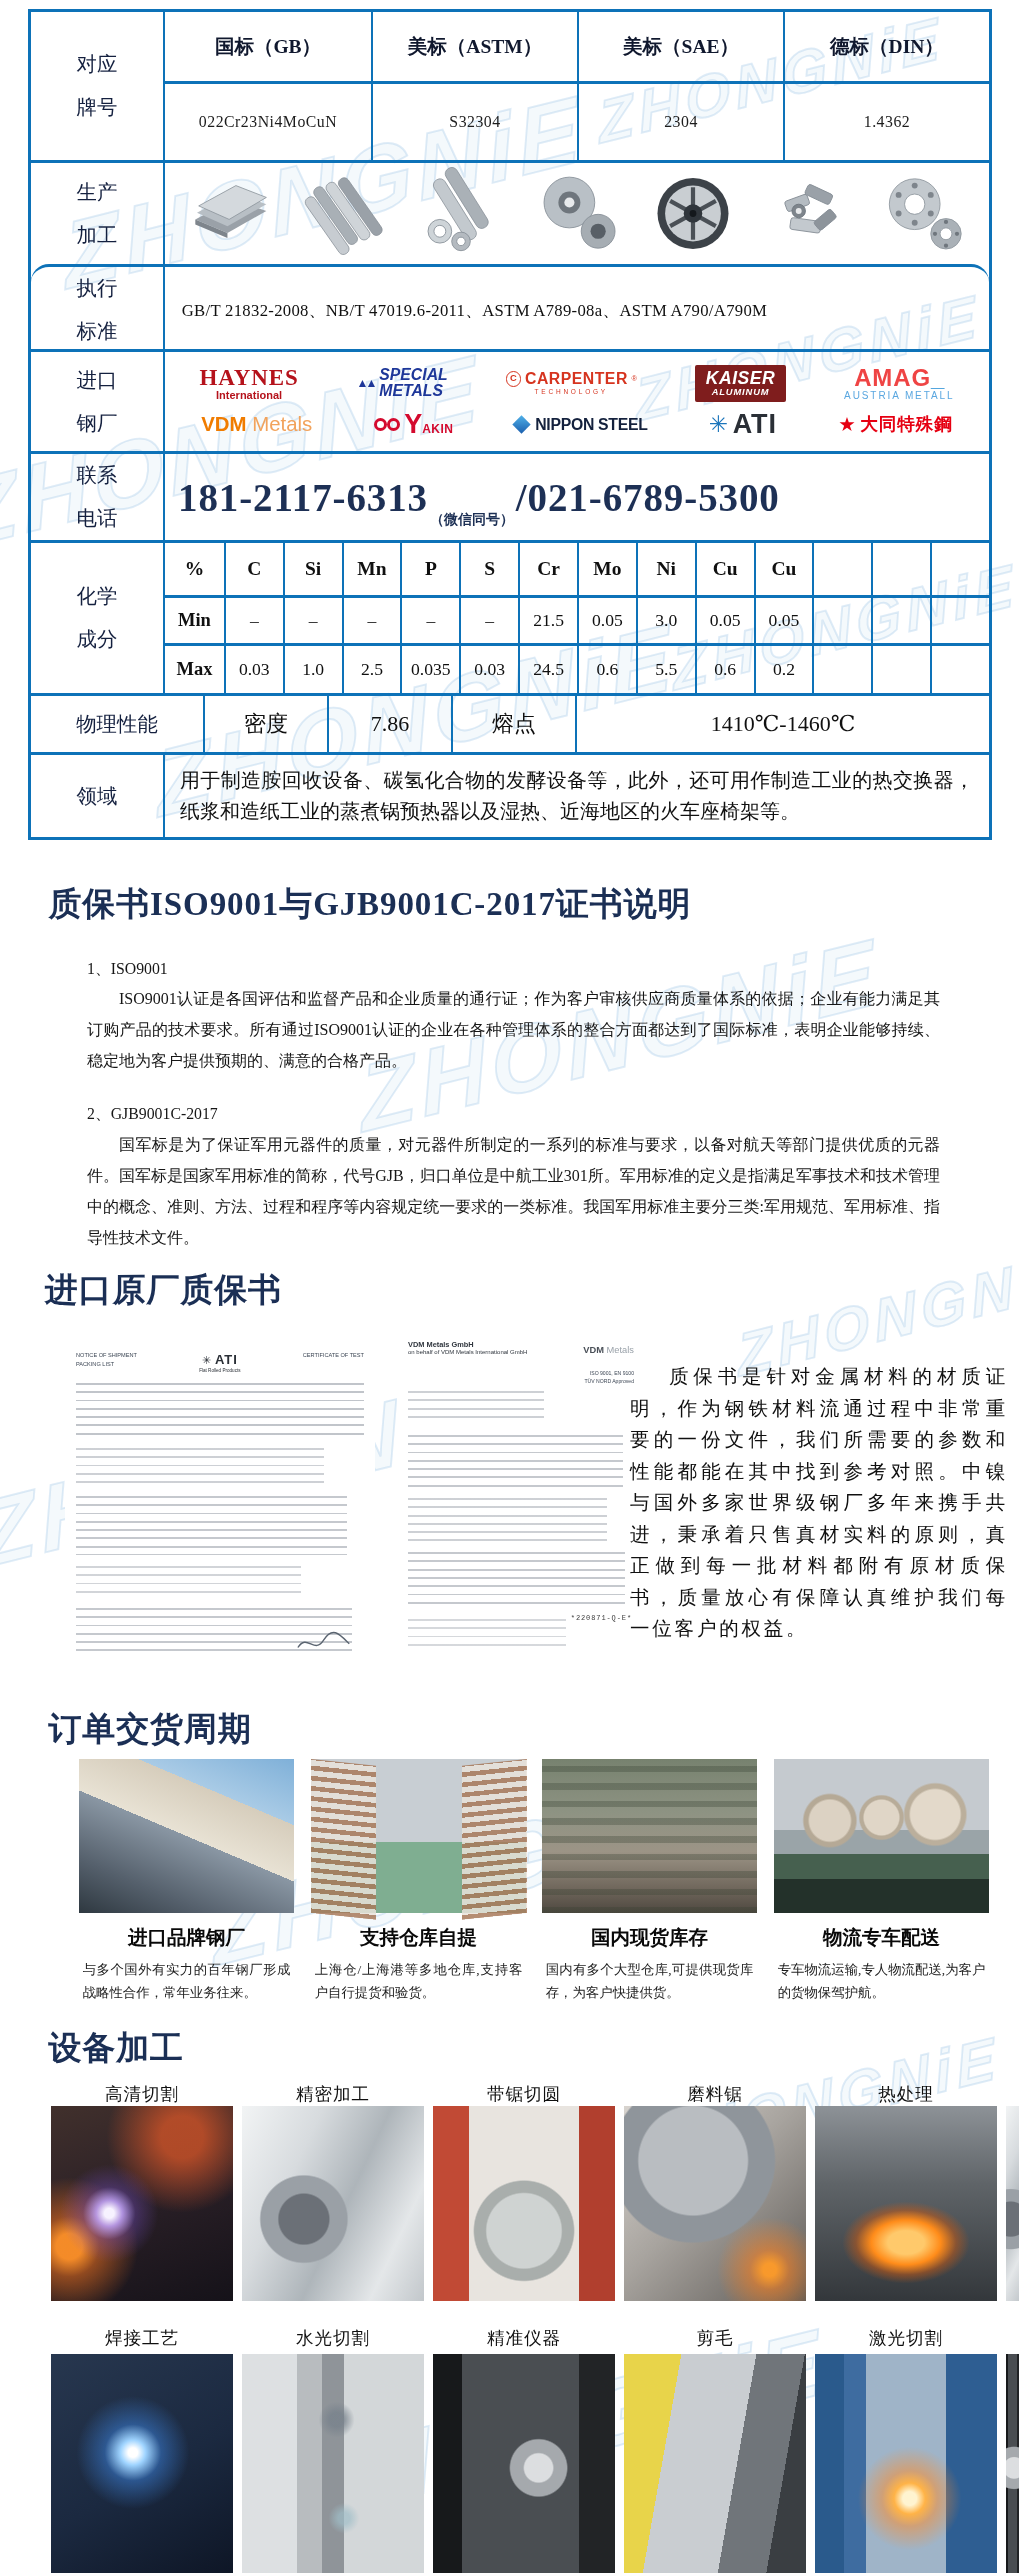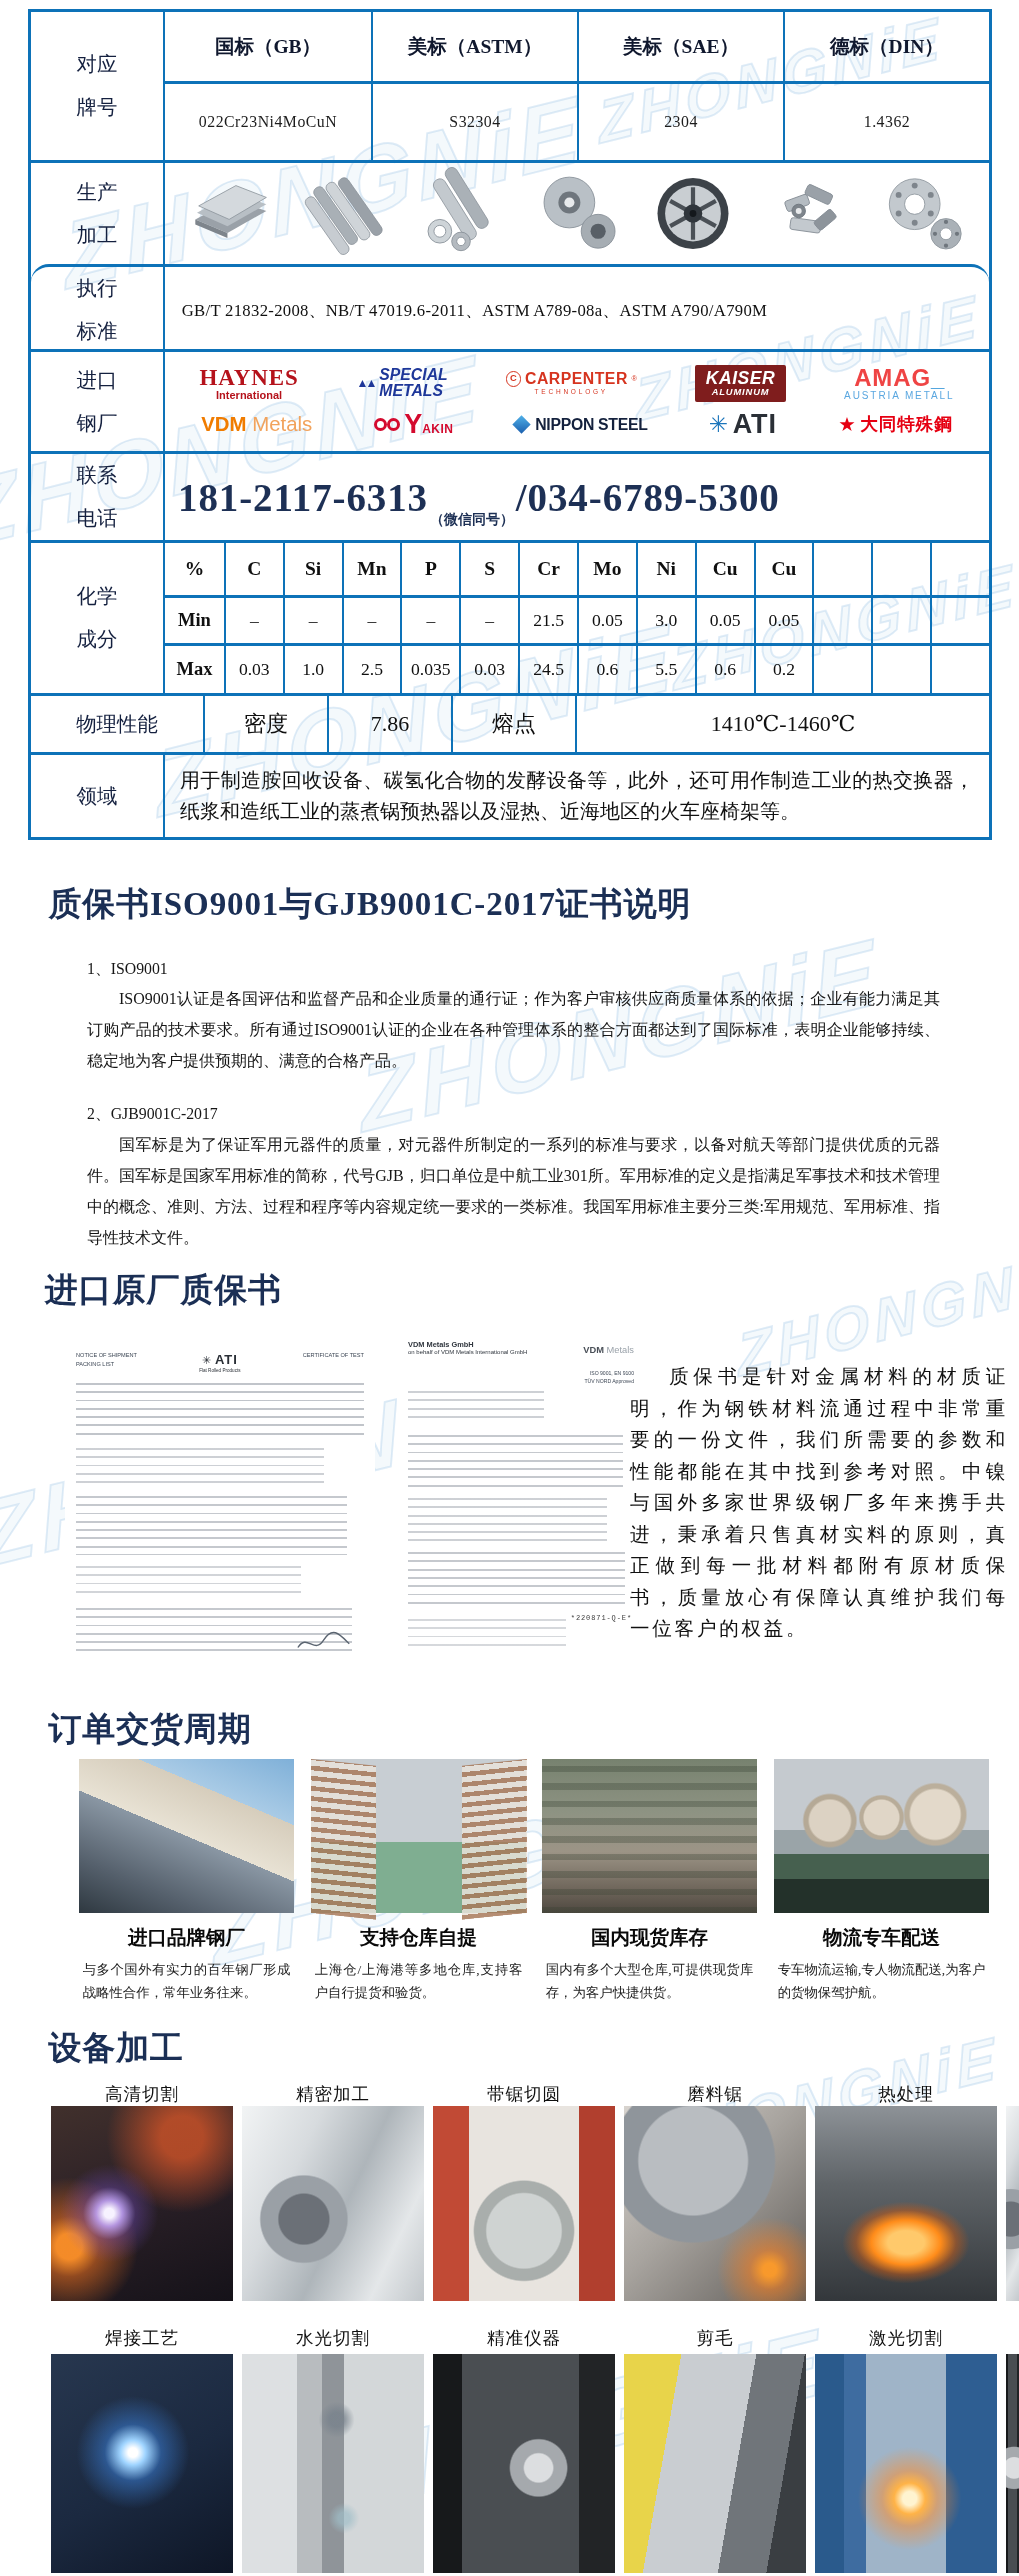--- a/index.html
+++ b/index.html
@@ -384,21 +384,21 @@
     </div>
 
     <div class="band band-2col band-phone">
       <div class="lab">
         <span class="lab-text">联系电话</span>
       </div>
       <div class="phone-cell">
         <span class="phone-num">181-2117-6313</span>
         <span class="phone-note">（微信同号）</span>
         <span class="phone-num">/</span>
-        <span class="phone-num">034-6789-5300</span>
+        <span class="phone-num">021-6789-5300</span>
       </div>
     </div>
 
     <div class="band band-chem">
       <div class="lab">
         <span class="lab-text">化学成分</span>
       </div>
       <div class="chem-grid">
         <div class="cg hd">%</div>
         <div class="cg hd">C</div>

